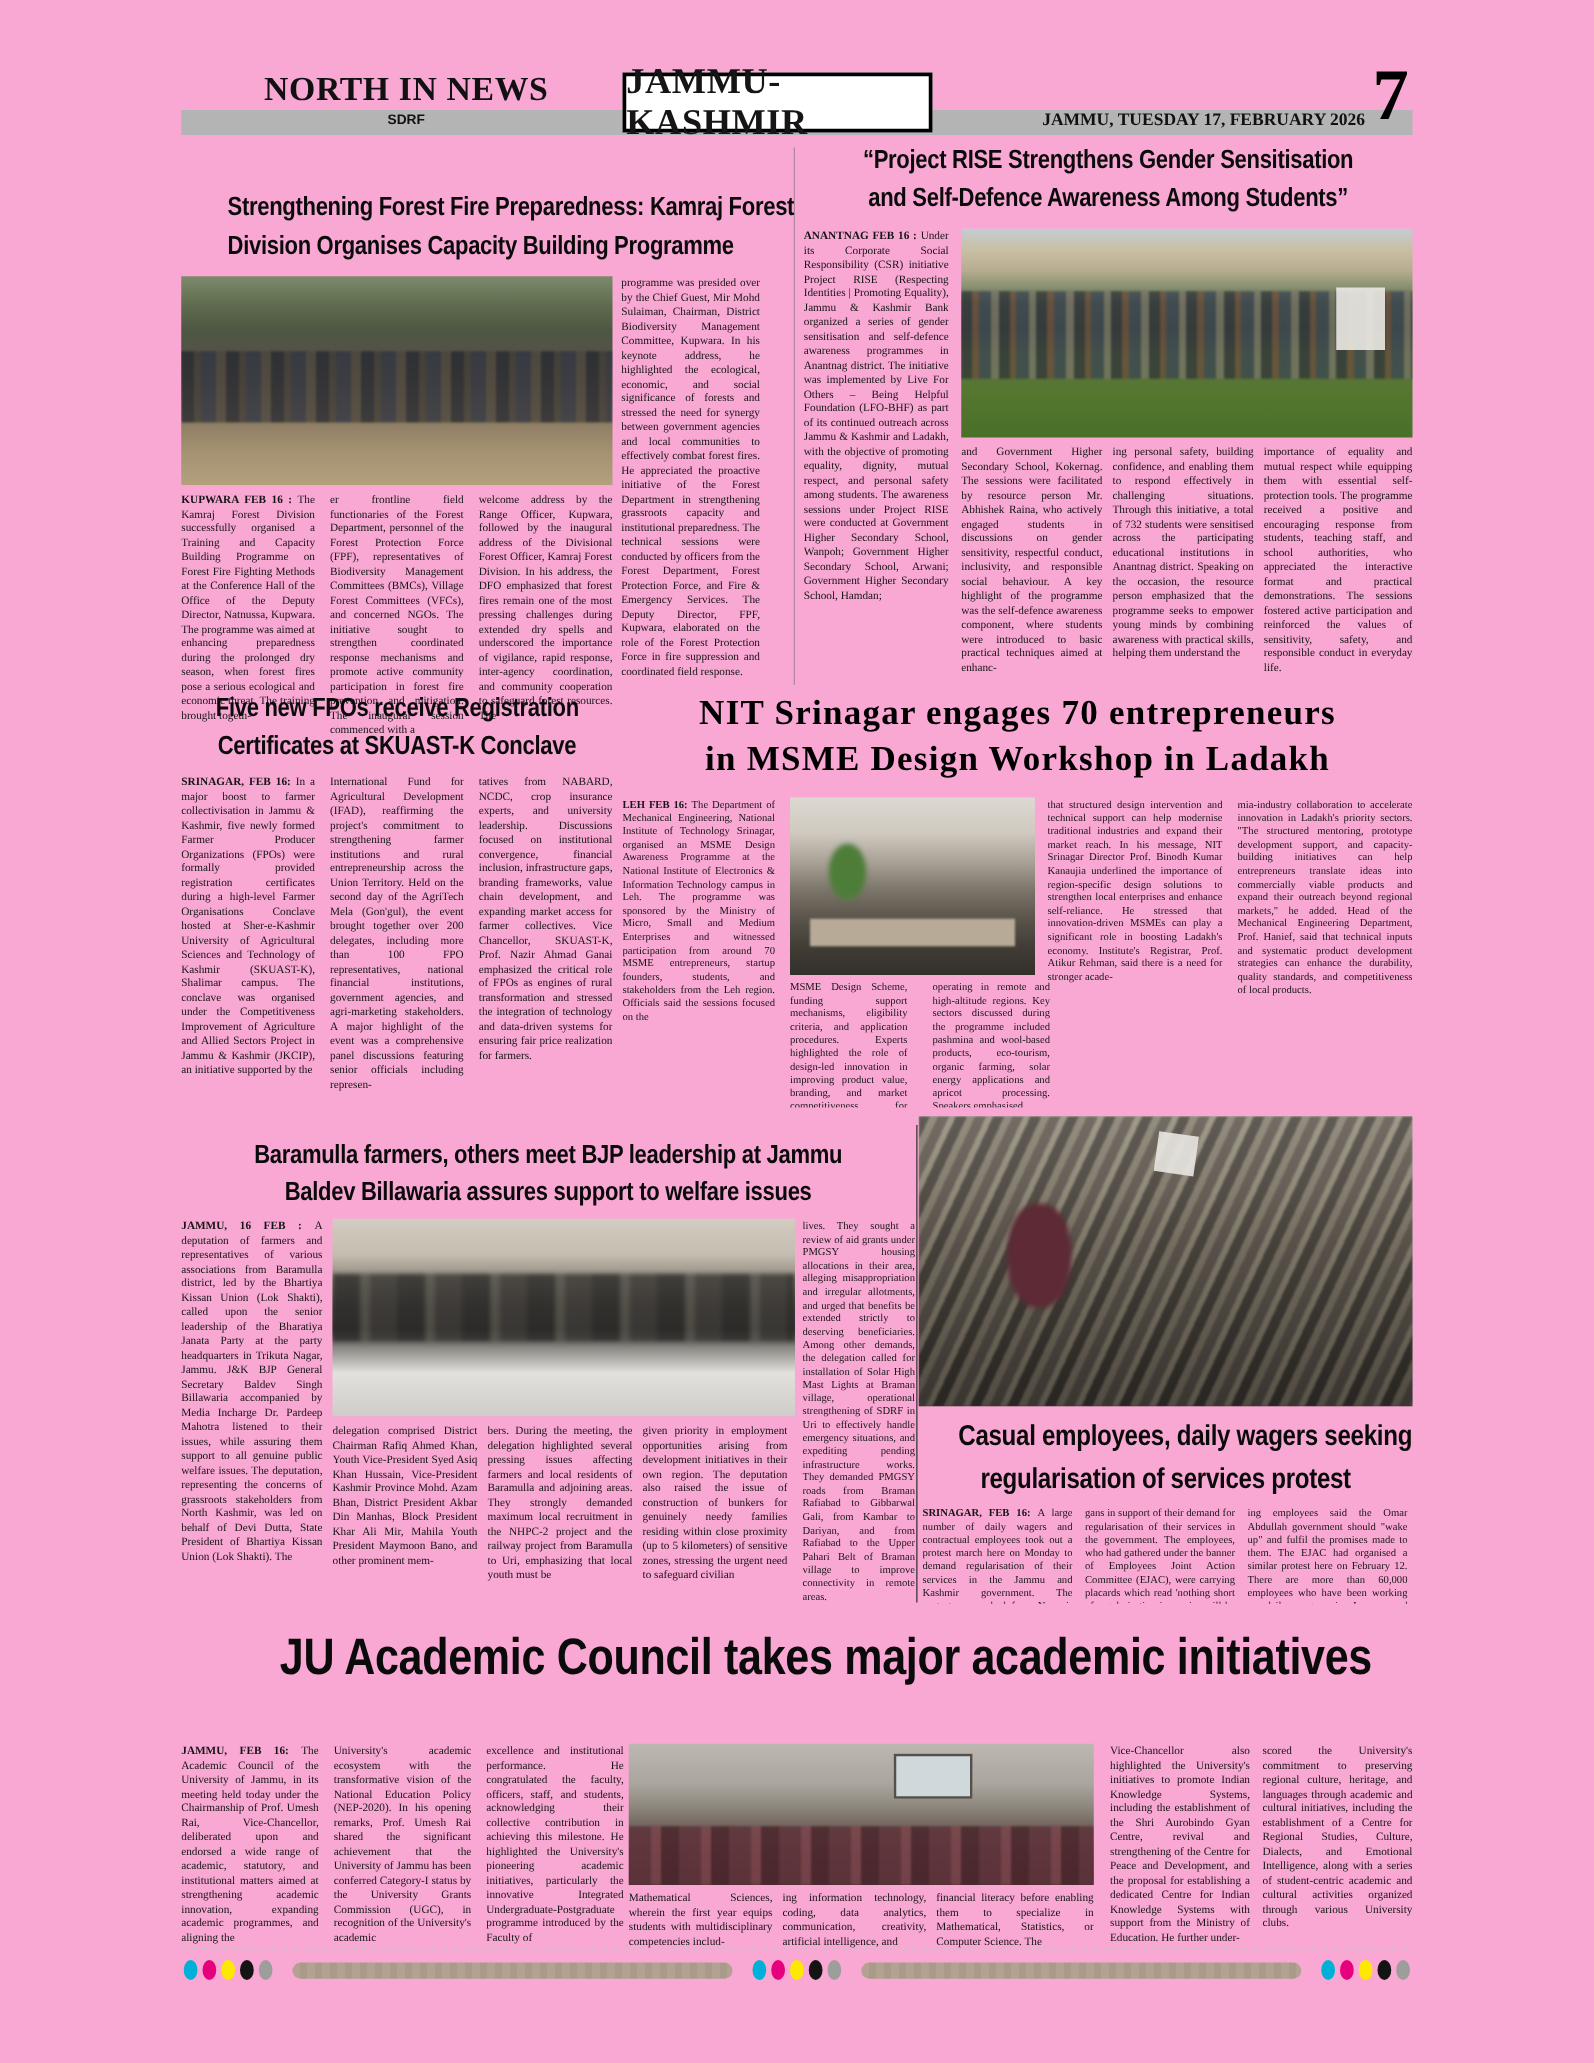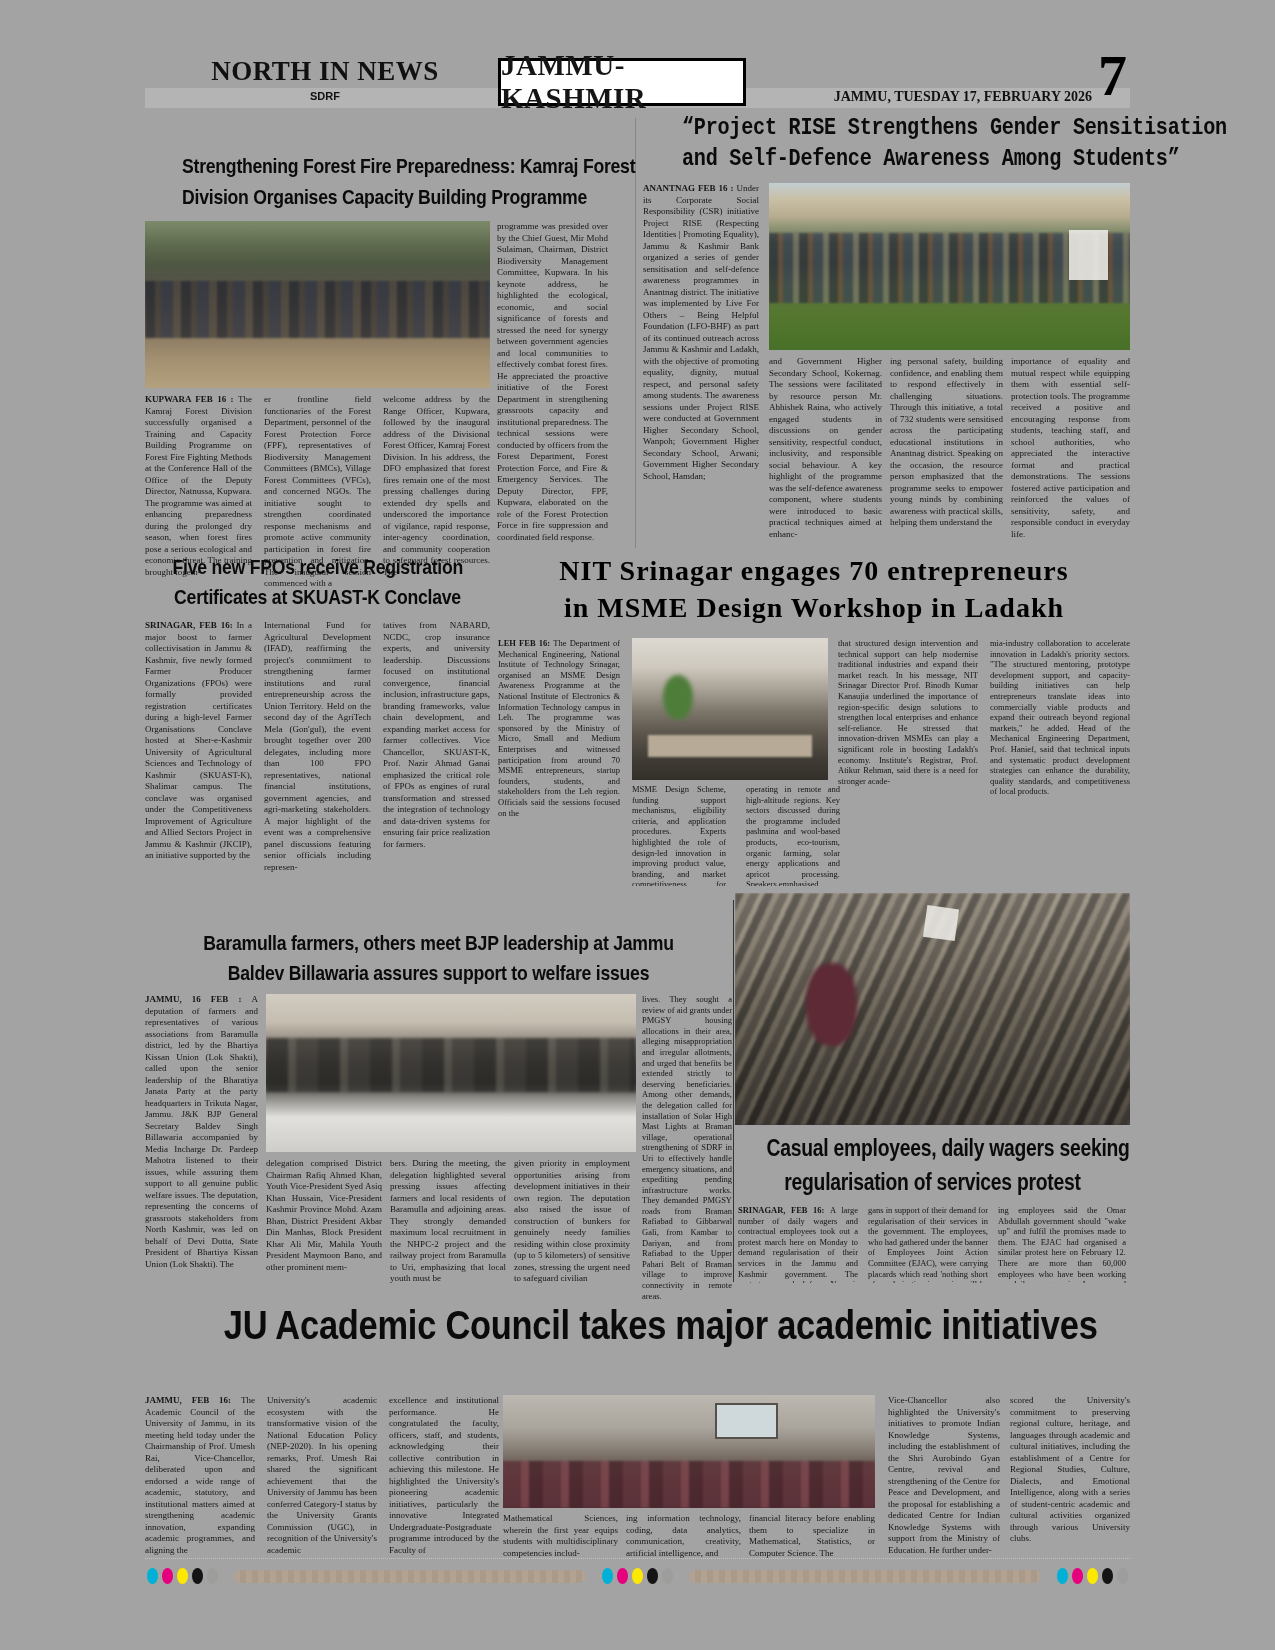--- a/index.html
+++ b/index.html
@@ -1,17 +1,17 @@
 <!DOCTYPE html>
 <html><head>
 <meta charset="utf-8">
 <style>
   * { margin:0; padding:0; box-sizing:border-box; }
   html,body { background:#ffffff; }
-  #page { position:relative; width:1275px; height:1650px; background:#a3a3a3; margin:0 auto;
+  #page { position:relative; width:1275px; height:1650px; background:#f9a8d4; margin:0 auto;
           font-family:"Liberation Serif", serif; color:#151515; overflow:hidden; }
 
   
   .graybar { position:absolute; left:145px; top:88px; width:985px; height:20px; background:#b4b4b4; }
   .masthead { position:absolute; left:160px; top:56px; width:330px; text-align:center;
               font-family:"Liberation Serif",serif; font-weight:bold; font-size:27px; letter-spacing:.5px; color:#111; }
   .masthead-sub { position:absolute; left:160px; top:90px; width:330px; text-align:center;
                   font-family:"Liberation Sans",sans-serif; font-weight:bold; font-size:11px; color:#111; }
   .edition-box { position:absolute; left:498px; top:58px; width:248px; height:48px; background:#fff;
                  border:3px solid #000; display:flex; align-items:center; justify-content:center;
@@ -94,21 +94,21 @@
     <div class="photo ph-forest" style="left:0; top:71px; width:345px; height:167px;">
       <div class="band"></div>
     </div>
     <div class="col" style="left:0; top:244px; width:107px; height:194px;"><span class="dl">KUPWARA FEB 16 : </span><span>The Kamraj Forest Division successfully organised a Training and Capacity Building Programme on Forest Fire Fighting Methods at the Conference Hall of the Office of the Deputy Director, Natnussa, Kupwara. The programme was aimed at enhancing preparedness during the prolonged dry season, when forest fires pose a serious ecological and economic threat. The training brought togeth-</span></div>
     <div class="col" style="left:119px; top:244px; width:107px; height:194px;">er frontline field functionaries of the Forest Department, personnel of the Forest Protection Force (FPF), representatives of Biodiversity Management Committees (BMCs), Village Forest Committees (VFCs), and concerned NGOs. The initiative sought to strengthen coordinated response mechanisms and promote active community participation in forest fire prevention and mitigation. The inaugural session commenced with a</div>
     <div class="col" style="left:238px; top:244px; width:107px; height:194px;">welcome address by the Range Officer, Kupwara, followed by the inaugural address of the Divisional Forest Officer, Kamraj Forest Division. In his address, the DFO emphasized that forest fires remain one of the most pressing challenges during extended dry spells and underscored the importance of vigilance, rapid response, inter-agency coordination, and community cooperation to safeguard forest resources. The</div>
     <div class="col" style="left:352px; top:71px; width:111px; height:367px;">programme was presided over by the Chief Guest, Mir Mohd Sulaiman, Chairman, District Biodiversity Management Committee, Kupwara. In his keynote address, he highlighted the ecological, economic, and social significance of forests and stressed the need for synergy between government agencies and local communities to effectively combat forest fires. He appreciated the proactive initiative of the Forest Department in strengthening grassroots capacity and institutional preparedness. The technical sessions were conducted by officers from the Forest Department, Forest Protection Force, and Fire &amp; Emergency Services. The Deputy Director, FPF, Kupwara, elaborated on the role of the Forest Protection Force in fire suppression and coordinated field response.</div>
   </div>
 
   <div class="art" style="left:643px; top:112px; width:487px; height:450px;">
-    <div class="hl-sans" style="font-size:24px; line-height:31px;font-family:Liberation Mono, monospace;">
+    <div class="hl-sans" style="font-size:21px; line-height:31px;">
       <span class="cond">“Project RISE Strengthens Gender Sensitisation</span>
       <span class="cond">and Self-Defence Awareness Among Students”</span>
     </div>
     <div class="col" style="left:0; top:71px; width:116px; height:377px;"><span class="dl">ANANTNAG FEB 16 : </span><span>Under its Corporate Social Responsibility (CSR) initiative Project RISE (Respecting Identities | Promoting Equality), Jammu &amp; Kashmir Bank organized a series of gender sensitisation and self-defence awareness programmes in Anantnag district. The initiative was implemented by Live For Others – Being Helpful Foundation (LFO-BHF) as part of its continued outreach across Jammu &amp; Kashmir and Ladakh, with the objective of promoting equality, dignity, mutual respect, and personal safety among students. The awareness sessions under Project RISE were conducted at Government Higher Secondary School, Wanpoh; Government Higher Secondary School, Arwani; Government Higher Secondary School, Hamdan;</span></div>
     <div class="photo ph-rise" style="left:126px; top:71px; width:361px; height:167px;">
       <div class="band"></div>
       <div class="banner"></div>
     </div>
     <div class="col" style="left:126px; top:244px; width:113px; height:204px;">and Government Higher Secondary School, Kokernag. The sessions were facilitated by resource person Mr. Abhishek Raina, who actively engaged students in discussions on gender sensitivity, respectful conduct, inclusivity, and responsible social behaviour. A key highlight of the programme was the self-defence awareness component, where students were introduced to basic practical techniques aimed at enhanc-</div>
     <div class="col" style="left:247px; top:244px; width:113px; height:204px;">ing personal safety, building confidence, and enabling them to respond effectively in challenging situations. Through this initiative, a total of 732 students were sensitised across the participating educational institutions in Anantnag district. Speaking on the occasion, the resource person emphasized that the programme seeks to empower young minds by combining awareness with practical skills, helping them understand the</div>
@@ -134,21 +134,21 @@
     <div class="photo ph-nit" style="left:134px; top:86px; width:196px; height:142px;">
       <div class="table"></div>
       <div class="fig"></div>
     </div>
     <div class="col tight" style="left:134px; top:232px; width:94px; height:102px;">MSME Design Scheme, funding support mechanisms, eligibility criteria, and application procedures. Experts highlighted the role of design-led innovation in improving product value, branding, and market competitiveness for enterprises</div>
     <div class="col tight" style="left:248px; top:232px; width:94px; height:102px;">operating in remote and high-altitude regions. Key sectors discussed during the programme included pashmina and wool-based products, eco-tourism, organic farming, solar energy applications and apricot processing. Speakers emphasised</div>
     <div class="col tight" style="left:340px; top:86px; width:140px; height:248px;">that structured design intervention and technical support can help modernise traditional industries and expand their market reach. In his message, NIT Srinagar Director Prof. Binodh Kumar Kanaujia underlined the importance of region-specific design solutions to strengthen local enterprises and enhance self-reliance. He stressed that innovation-driven MSMEs can play a significant role in boosting Ladakh's economy. Institute's Registrar, Prof. Atikur Rehman, said there is a need for stronger acade-</div>
     <div class="col tight" style="left:492px; top:86px; width:140px; height:248px;">mia-industry collaboration to accelerate innovation in Ladakh's priority sectors. "The structured mentoring, prototype development support, and capacity-building initiatives can help entrepreneurs translate ideas into commercially viable products and expand their outreach beyond regional markets," he added. Head of the Mechanical Engineering Department, Prof. Hanief, said that technical inputs and systematic product development strategies can enhance the durability, quality standards, and competitiveness of local products.</div>
   </div>
 
-  <div class="art" style="left:145px; top:928px; width:587px; height:392px;">
+  <div class="art" style="left:145px; top:909px; width:587px; height:392px;">
     <div class="hl-sans" style="font-size:21px; line-height:30px;">
       <span class="cond">Baramulla farmers, others meet BJP leadership at Jammu</span>
       <span class="cond">Baldev Billawaria assures support to welfare issues</span>
     </div>
     <div class="col" style="left:0; top:66px; width:113px; height:324px;"><span class="dl">JAMMU, 16 FEB : </span><span>A deputation of farmers and representatives of various associations from Baramulla district, led by the Bhartiya Kissan Union (Lok Shakti), called upon the senior leadership of the Bharatiya Janata Party at the party headquarters in Trikuta Nagar, Jammu. J&amp;K BJP General Secretary Baldev Singh Billawaria accompanied by Media Incharge Dr. Pardeep Mahotra listened to their issues, while assuring them support to all genuine public welfare issues. The deputation, representing the concerns of grassroots stakeholders from North Kashmir, was led on behalf of Devi Dutta, State President of Bhartiya Kissan Union (Lok Shakti). The</span></div>
     <div class="photo ph-bar" style="left:121px; top:66px; width:370px; height:158px;">
       <div class="band"></div>
     </div>
     <div class="col" style="left:121px; top:230px; width:116px; height:160px;">delegation comprised District Chairman Rafiq Ahmed Khan, Youth Vice-President Syed Asiq Khan Hussain, Vice-President Kashmir Province Mohd. Azam Bhan, District President Akbar Din Manhas, Block President Khar Ali Mir, Mahila Youth President Maymoon Bano, and other prominent mem-</div>
     <div class="col" style="left:245px; top:230px; width:116px; height:160px;">bers. During the meeting, the delegation highlighted several pressing issues affecting farmers and local residents of Baramulla and adjoining areas. They strongly demanded maximum local recruitment in the NHPC-2 project and the railway project from Baramulla to Uri, emphasizing that local youth must be</div>

